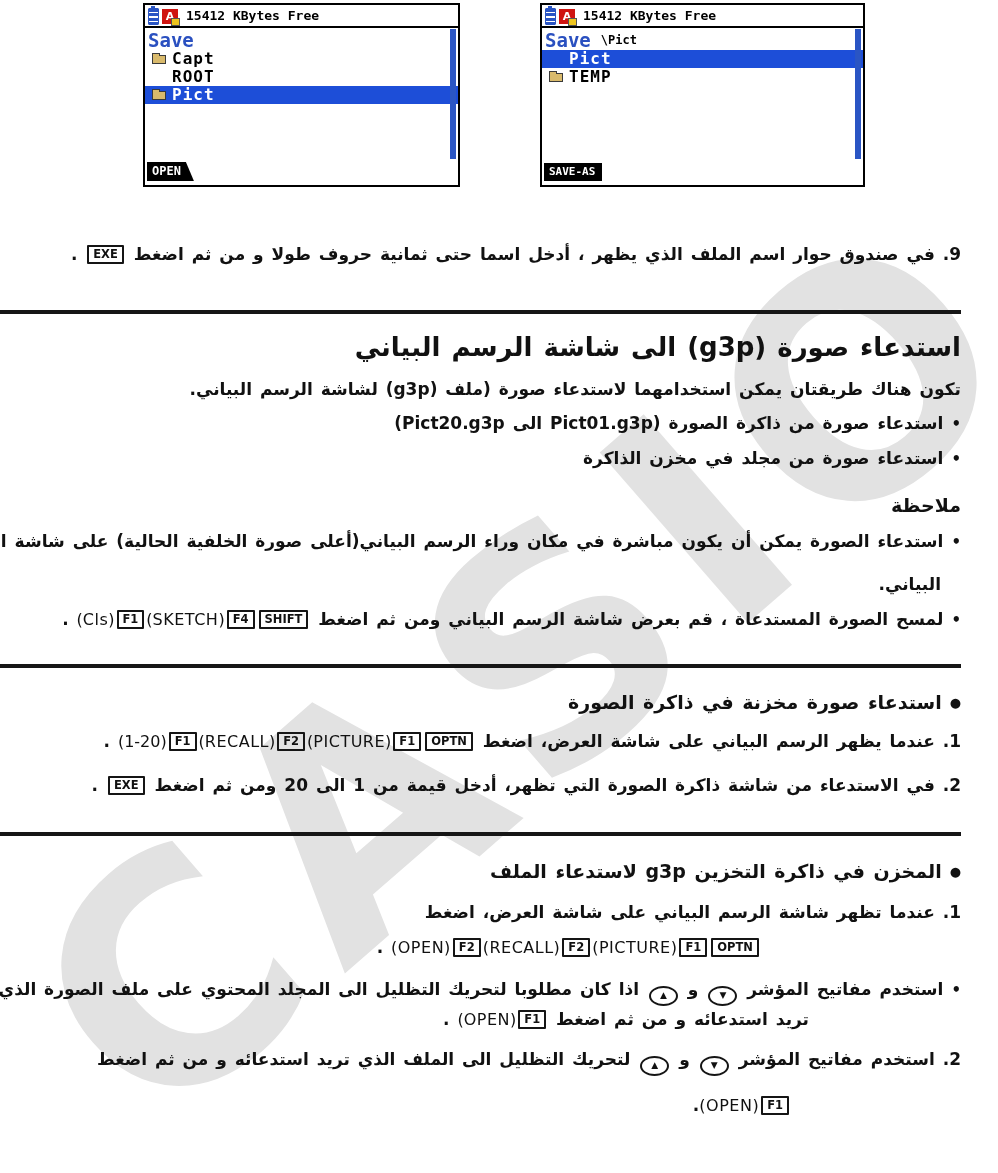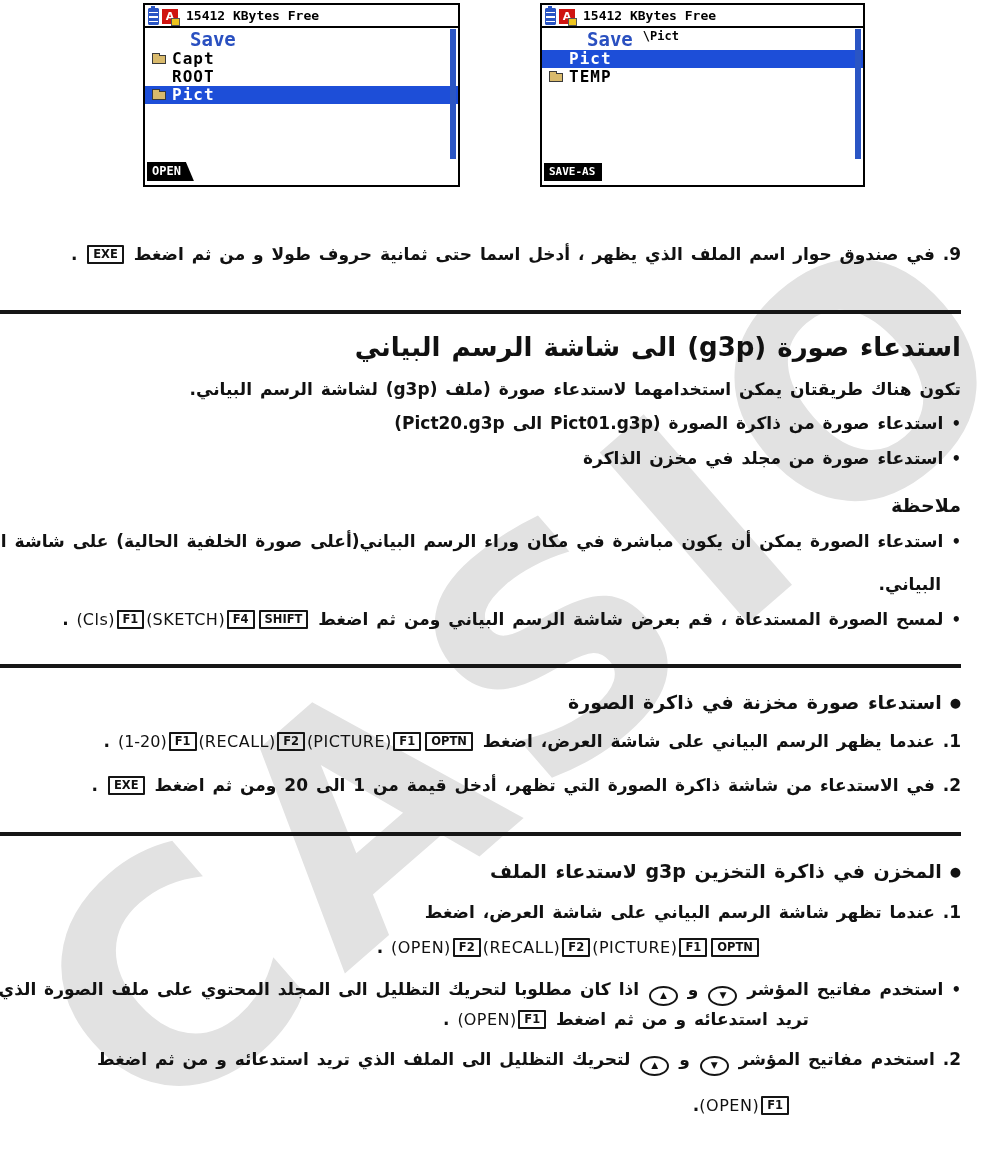--- a/index.html
+++ b/index.html
@@ -22,21 +22,21 @@
   .battery { width:9px; height:15px; border:1px solid #2a55c4; border-radius:1px; position:relative;
              background:repeating-linear-gradient(to bottom,#2a55c4 0 3px,#fff 3px 4.5px); margin-top:1px; }
   .battery::before { content:""; position:absolute; top:-3px; left:2px; width:4px; height:2px; background:#2a55c4; }
   .alpha { width:16px; height:15px; background:#cf1410; color:#fff; margin-left:3px; margin-top:1px;
            display:flex; align-items:center; justify-content:center;
            font:bold 11px "DejaVu Sans", sans-serif; position:relative; }
   .alpha::after { content:""; position:absolute; right:-2px; bottom:-2px; width:7px; height:6px;
                   background:#eec51e; border:1px solid #555; }
   .freetext { margin-left:8px; letter-spacing:0px; }
   .calcbody { position:relative; height:calc(100% - 24px); }
-  .titlerow { height:21px; display:flex; align-items:flex-start; padding:1px 8px 0 3px;margin-left:42px; }
+  .titlerow { height:21px; display:flex; align-items:center; padding:1px 8px 0 3px; }
   .ctitle { color:#2a50c0; font-size:19px; line-height:20px; }
   .cpath  { color:#000; font-size:12px; margin-left:10px; }
   .listarea { position:relative; }
   .crow { height:18px; line-height:18px; font-size:16px; color:#000; position:relative;
           padding-left:27px; letter-spacing:1px; }
   .crow.sel { background:#1d4ed8; color:#fff; }
   .folder { position:absolute; left:7px; top:4.5px; width:14px; height:9px;
             background:#d9ba6c; border:1px solid #3a3a3a; box-sizing:border-box; }
   .folder::before { content:""; position:absolute; top:-3px; left:-1px; width:6px; height:2px;
                     background:#d9ba6c; border:1px solid #3a3a3a; border-bottom:none; }

